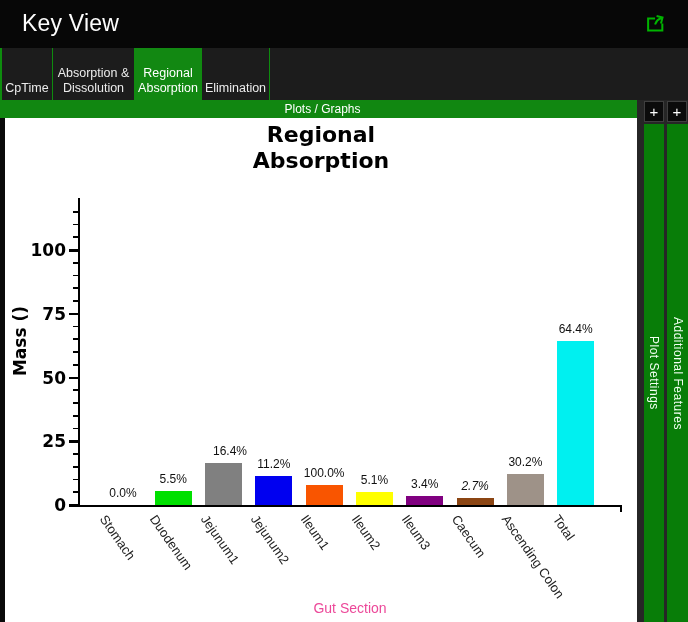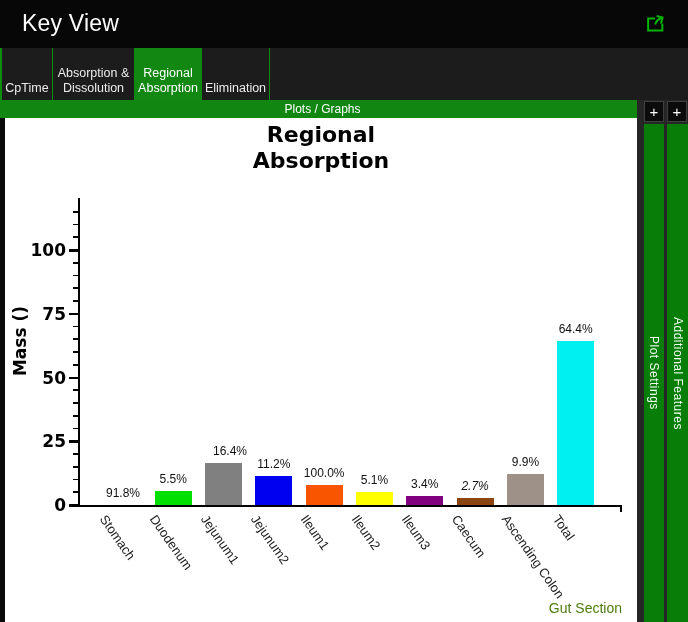--- a/index.html
+++ b/index.html
@@ -34,21 +34,21 @@
   .strip{position:absolute;top:24px;bottom:0;background:var(--panel-green);display:flex;align-items:center;justify-content:center;cursor:pointer;}
   .strip1{left:7px;width:20px;} .strip2{left:30px;width:21px;}
   .vtext{writing-mode:vertical-rl;color:#f2fff2;font-size:12px;letter-spacing:.5px;white-space:nowrap;}
 
   
   .chart{position:absolute;left:5px;top:118px;width:632px;height:504px;background:#ffffff;color:#000;}
   .chart-title{position:absolute;left:0;top:4px;width:632px;text-align:center;white-space:pre-line;
                font-family:"DejaVu Sans",sans-serif;font-weight:700;font-size:22px;line-height:26px;color:#000;}
   .ylab{position:absolute;left:-70px;top:213px;width:170px;height:20px;line-height:20px;text-align:center;
         transform:rotate(-90deg);font-family:"DejaVu Sans",sans-serif;font-weight:700;font-size:17px;}
-  .xlab-title{position:absolute;left:73px;top:482px;width:544px;text-align:right;font-size:14px;color:#4d7c0f;}
+  .xlab-title{position:absolute;left:73px;top:482px;width:544px;text-align:center;font-size:14px;color:#ec4899;}
 
   .spine-y{position:absolute;left:73px;top:80px;width:2px;height:309px;background:#000;}
   .spine-x{position:absolute;left:73px;top:387px;width:544px;height:2px;background:#000;}
   .end-tick{position:absolute;left:615px;top:389px;width:2px;height:5px;background:#000;}
 
   .ytick-major{position:absolute;left:64px;width:9px;height:2.5px;background:#000;}
   .ytick-minor{position:absolute;left:68px;width:5px;height:1.6px;background:#000;}
   .ytick-label{position:absolute;left:0px;width:61px;text-align:right;font-family:"DejaVu Sans",sans-serif;
                font-weight:700;font-size:17px;line-height:22px;}
   .bar{position:absolute;width:37px;}
@@ -116,21 +116,21 @@
         <div class="ytick-minor" style="top: 233.2px;"></div>
         <div class="ytick-minor" style="top: 220.45px;"></div>
         <div class="ytick-minor" style="top: 207.7px;"></div>
         <div class="ytick-minor" style="top: 182.2px;"></div>
         <div class="ytick-minor" style="top: 169.45px;"></div>
         <div class="ytick-minor" style="top: 156.7px;"></div>
         <div class="ytick-minor" style="top: 143.95px;"></div>
         <div class="ytick-minor" style="top: 118.45px;"></div>
         <div class="ytick-minor" style="top: 105.7px;"></div>
         <div class="ytick-minor" style="top: 92.95px;"></div>
-        <div class="bar-value" style="left: 88px; top: 368px;">91.8%</div>
+        <div class="bar-value" style="left: 88px; top: 368px;">0.0%</div>
         <div class="xlab" style="left: 104px;">Stomach</div>
         <div class="bar" style="left: 149.8px; top: 373px; height: 14px; background: rgb(0, 224, 0);"></div>
         <div class="bar-value" style="left: 138.3px; top: 354px;">5.5%</div>
         <div class="xlab" style="left: 154.3px;">Duodenum</div>
         <div class="bar" style="left: 200.1px; top: 345px; height: 42px; background: rgb(128, 128, 128);"></div>
         <div class="bar-value" style="left: 195px; top: 326px;">16.4%</div>
         <div class="xlab" style="left: 204.6px;">Jejunum1</div>
         <div class="bar" style="left: 250.4px; top: 358px; height: 29px; background: rgb(0, 0, 240);"></div>
         <div class="bar-value" style="left: 238.9px; top: 339px;">11.2%</div>
         <div class="xlab" style="left: 254.9px;">Jejunum2</div>
@@ -140,21 +140,21 @@
         <div class="bar" style="left: 351px; top: 374px; height: 13px; background: rgb(255, 255, 0);"></div>
         <div class="bar-value" style="left: 339.5px; top: 355px;">5.1%</div>
         <div class="xlab" style="left: 355.5px;">Ileum2</div>
         <div class="bar" style="left: 401.3px; top: 378px; height: 9px; background: rgb(128, 0, 128);"></div>
         <div class="bar-value" style="left: 389.8px; top: 359px;">3.4%</div>
         <div class="xlab" style="left: 405.8px;">Ileum3</div>
         <div class="bar" style="left: 451.6px; top: 380px; height: 7px; background: rgb(139, 69, 19);"></div>
         <div class="bar-value" style="left: 440.1px; top: 361px; font-style: italic;">2.7%</div>
         <div class="xlab" style="left: 456.1px;">Caecum</div>
         <div class="bar" style="left: 501.9px; top: 356px; height: 31px; background: rgb(158, 146, 136);"></div>
-        <div class="bar-value" style="left: 490.4px; top: 337px;">9.9%</div>
+        <div class="bar-value" style="left: 490.4px; top: 337px;">30.2%</div>
         <div class="xlab" style="left: 506.4px;">Ascending Colon</div>
         <div class="bar" style="left: 552.2px; top: 223px; height: 164px; background: rgb(0, 240, 240);"></div>
         <div class="bar-value" style="left: 540.7px; top: 204px;">64.4%</div>
         <div class="xlab" style="left: 556.7px;">Total</div>
       </div>
   </div>
 
   <div class="rightcol">
     <div class="plus-btn plus1">+</div>
     <div class="plus-btn plus2">+</div>

